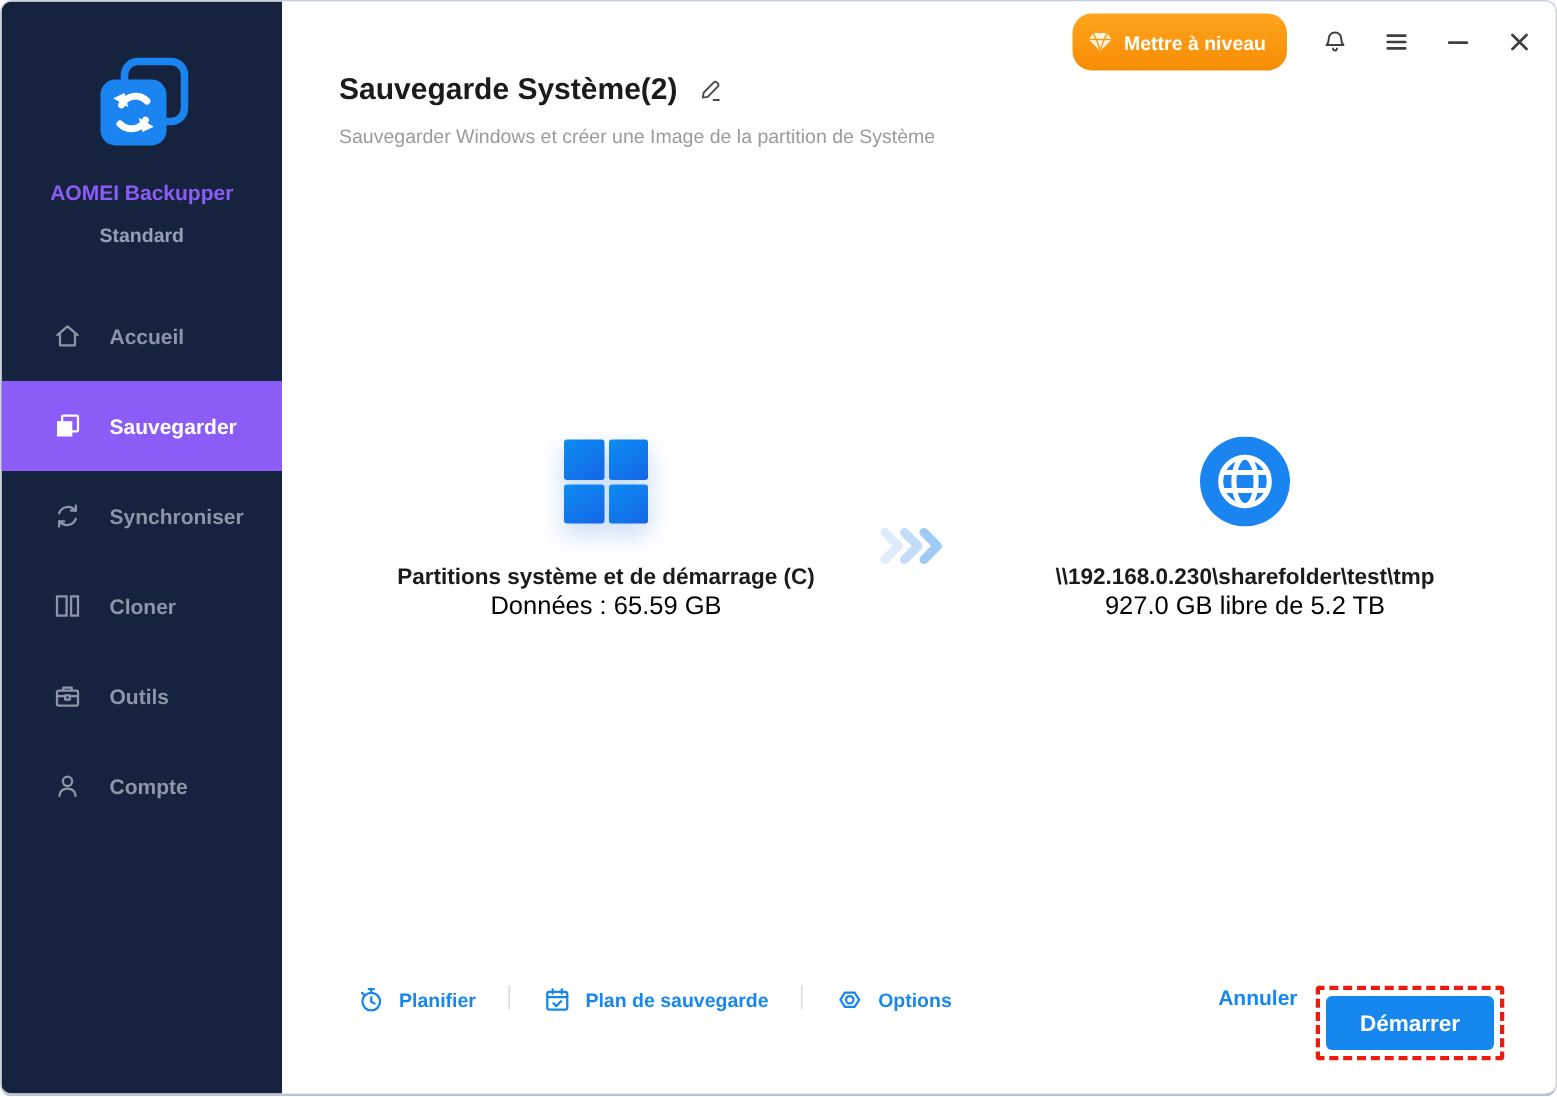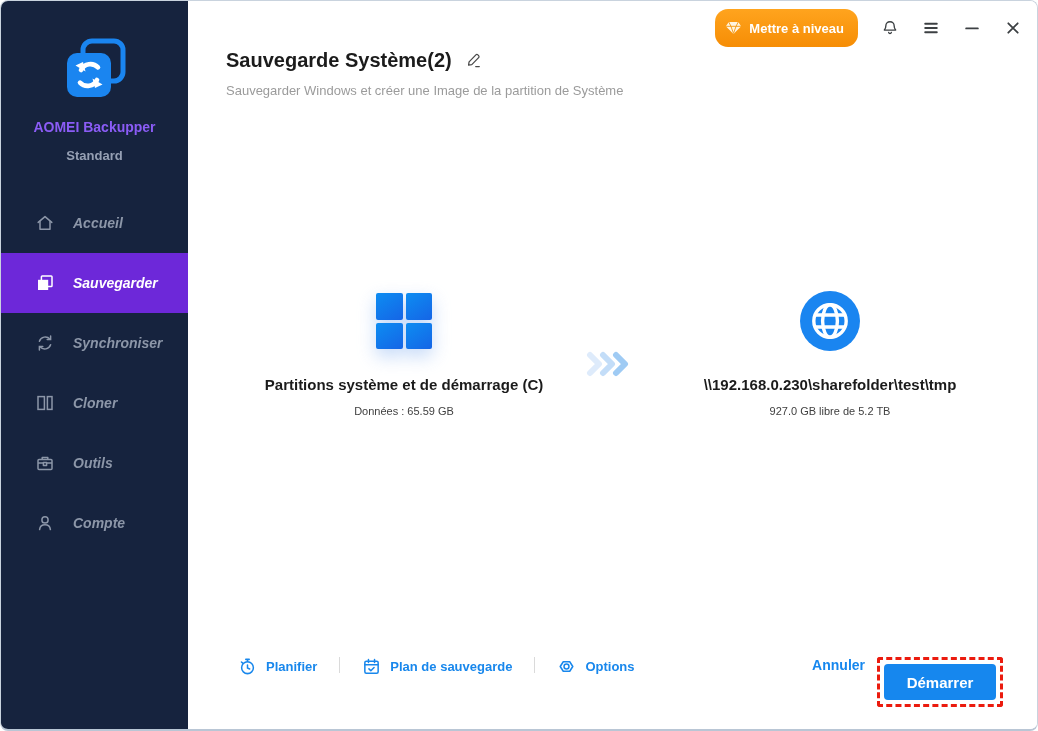--- a/index.html
+++ b/index.html
@@ -8,27 +8,27 @@
     position:relative; width:1038px; height:731px; display:flex;
     border:1px solid #c9d3de; border-bottom:2px solid #b9c6d5;
     border-radius:8px; overflow:hidden; background:#fff;
   }
   
   .sidebar { width:187px; flex:none; background:#16233E; color:#fff; }
   .brand { text-align:center; padding-top:36px; }
   .brand-logo { display:inline-block; }
   .brand-name { margin-top:12px; font-size:14px; font-weight:bold; color:#8b5cf6; }
   .brand-edition { margin-top:13px; font-size:13px; font-weight:bold; color:#96A0B4; }
-  .nav { margin-top:30px;font-style:italic; }
+  .nav { margin-top:30px; }
   .nav-item {
     height:60px; display:flex; align-items:center; gap:18px;
     padding-left:34px; color:#8C96A8; font-size:14px; font-weight:600; cursor:pointer;
   }
   .nav-item svg { flex:none; }
-  .nav-item.active { background:#6d28d9; color:#ffffff; }
+  .nav-item.active { background:#8b5cf6; color:#ffffff; }
   
   .main { position:relative; flex:1; background:#fff; }
   .topbar { position:absolute; top:8px; right:15px; display:flex; align-items:center; gap:23px; }
   .upgrade {
     height:38px; display:flex; align-items:center; gap:7px; border:none; cursor:pointer;
     padding:0 14px 0 10px; border-radius:13px; color:#fff; font-weight:bold; font-size:13px;
     background:linear-gradient(180deg,#FFA41E,#F68D05); font-family:inherit;
   }
   .winctl { display:flex; align-items:center; cursor:pointer; }
   
@@ -41,21 +41,21 @@
   .node.source { left:0; width:432px; }
   .node.dest   { left:446px; width:392px; }
   .node-iconwrap { height:60px; display:flex; align-items:center; justify-content:center; }
   .win-grid {
     width:56px; height:56px; display:grid; gap:3px;
     grid-template-columns:1fr 1fr; grid-template-rows:1fr 1fr;
     filter: drop-shadow(0 7px 9px rgba(125,170,240,.45));
   }
   .win-grid div { background:linear-gradient(145deg,#0D8DF2,#1565E6); border-radius:2px; }
   .node-name { margin-top:25px; font-size:15px; font-weight:bold; color:#1b1b1b; }
-  .node-detail { margin-top:12px; font-size:11px; color:#404040; }
+  .node-detail { margin-top:1px; font-size:17px; color:#000000; }
   .flow { position:absolute; left:398px; top:350px; }
   
   .footer {
     position:absolute; left:50px; right:34px; top:656px; height:58px;
     display:flex; align-items:flex-start;
   }
   .flink { display:flex; align-items:center; gap:9px; color:#1887EC; font-size:13px; font-weight:bold; cursor:pointer; }
   .vsep { width:1px; height:16px; background:#DADADA; margin:0 22px; }
   .cancel { margin-left:auto; margin-right:12px; color:#1687EE; font-size:14px; font-weight:bold; cursor:pointer; }
   .dashed { border:3px dashed #EB1B0E; border-radius:3px; padding:4px; }

